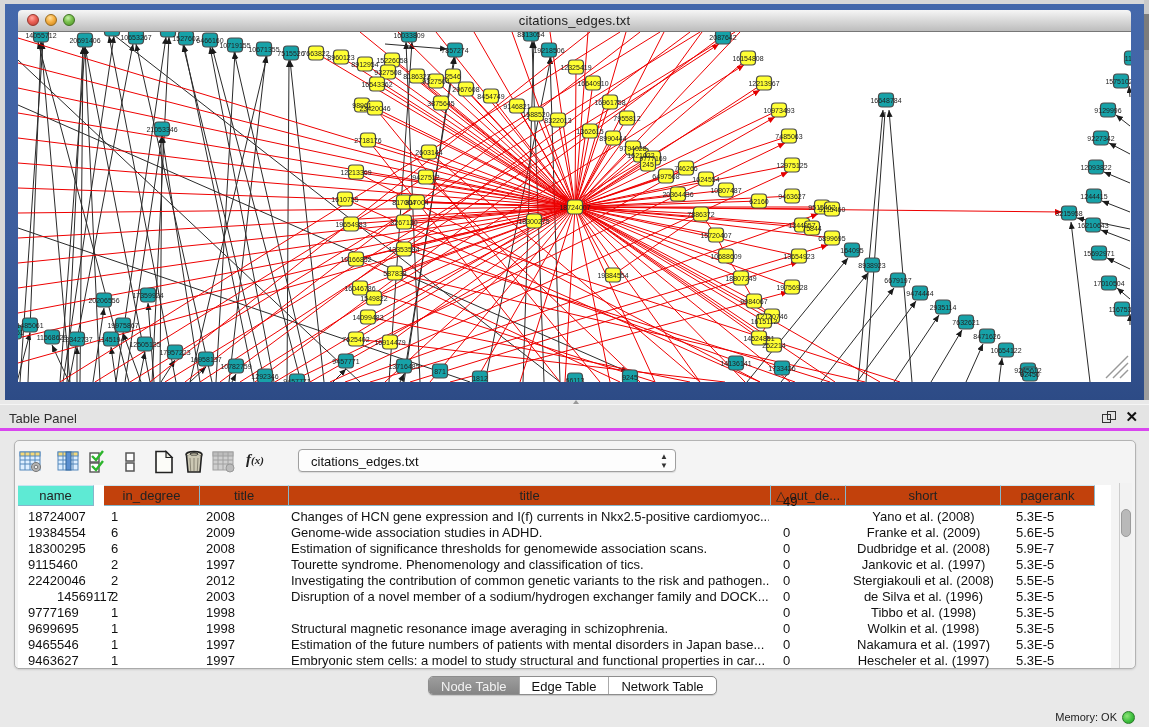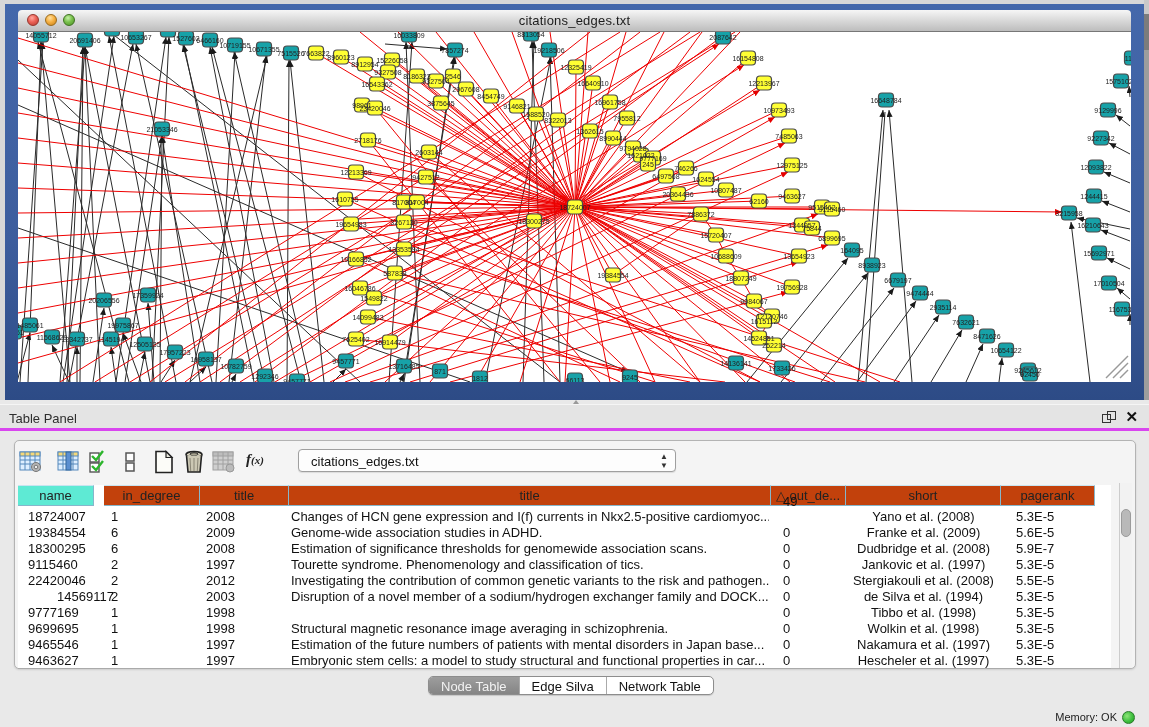--- a/index.html
+++ b/index.html
@@ -689,21 +689,21 @@
             <div class="td" style="left:188px;top:88px;">2012</div>
             <div class="td" style="left:273px;top:88px;width:478px;">Investigating the contribution of common genetic variants to the risk and pathogen...</div>
             <div class="td" style="left:765px;top:88px;">0</div>
             <div class="td" style="left:828px;top:88px;width:155px;text-align:center;">Stergiakouli et al. (2008)</div>
             <div class="td" style="left:998px;top:88px;">5.5E-5</div>
             <div class="td" style="left:10px;top:104px;margin-left:29px;">14569117</div>
             <div class="td" style="left:93px;top:104px;">2</div>
             <div class="td" style="left:188px;top:104px;">2003</div>
             <div class="td" style="left:273px;top:104px;width:478px;">Disruption of a novel member of a sodium/hydrogen exchanger family and DOCK...</div>
             <div class="td" style="left:765px;top:104px;">0</div>
-            <div class="td" style="left:828px;top:104px;width:155px;text-align:center;">de Silva et al. (1994)</div>
+            <div class="td" style="left:828px;top:104px;width:155px;text-align:center;">de Silva et al. (1996)</div>
             <div class="td" style="left:998px;top:104px;">5.3E-5</div>
             <div class="td" style="left:10px;top:120px;">9777169</div>
             <div class="td" style="left:93px;top:120px;">1</div>
             <div class="td" style="left:188px;top:120px;">1998</div>
             <div class="td" style="left:765px;top:120px;">0</div>
             <div class="td" style="left:828px;top:120px;width:155px;text-align:center;">Tibbo et al. (1998)</div>
             <div class="td" style="left:998px;top:120px;">5.3E-5</div>
             <div class="td" style="left:10px;top:136px;">9699695</div>
             <div class="td" style="left:93px;top:136px;">1</div>
             <div class="td" style="left:188px;top:136px;">1998</div>
@@ -726,19 +726,19 @@
             <div class="td" style="left:828px;top:168px;width:155px;text-align:center;">Hescheler et al. (1997)</div>
             <div class="td" style="left:998px;top:168px;">5.3E-5</div>
           </div>
         </div>
       <div id="vscroll">
           <div id="vthumb"></div>
         </div>
     </div>
     <div id="tabs">
       <div class="tab sel">Node Table</div>
-        <div class="tab">Edge Silva</div>
+        <div class="tab">Edge Table</div>
         <div class="tab">Network Table</div>
     </div>
     <div id="memory">Memory: OK</div>
     <div id="memdot"></div>
   </div>
 </div>
 
 </body></html>

